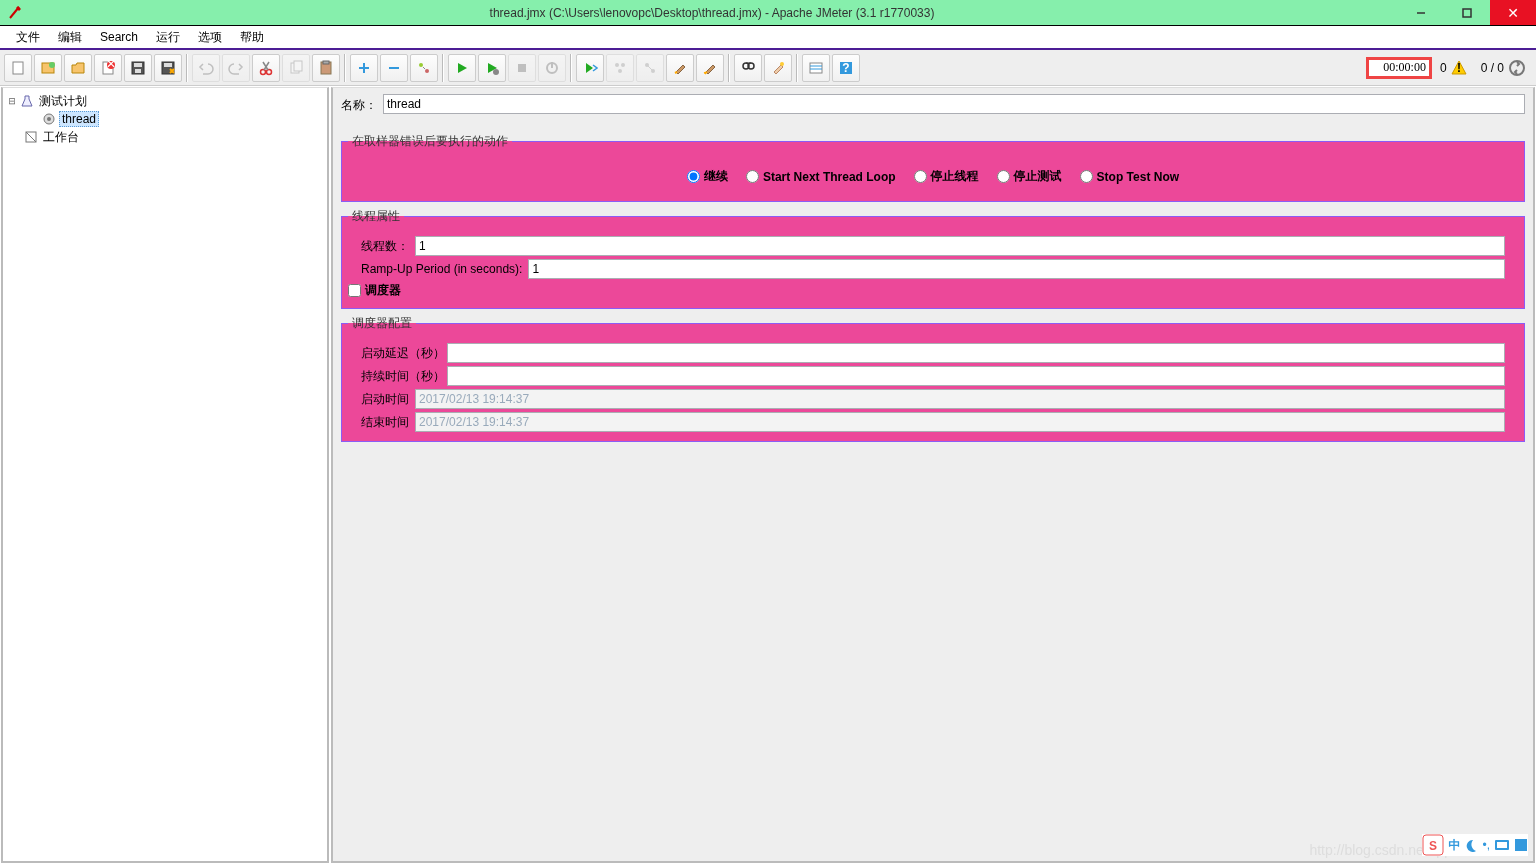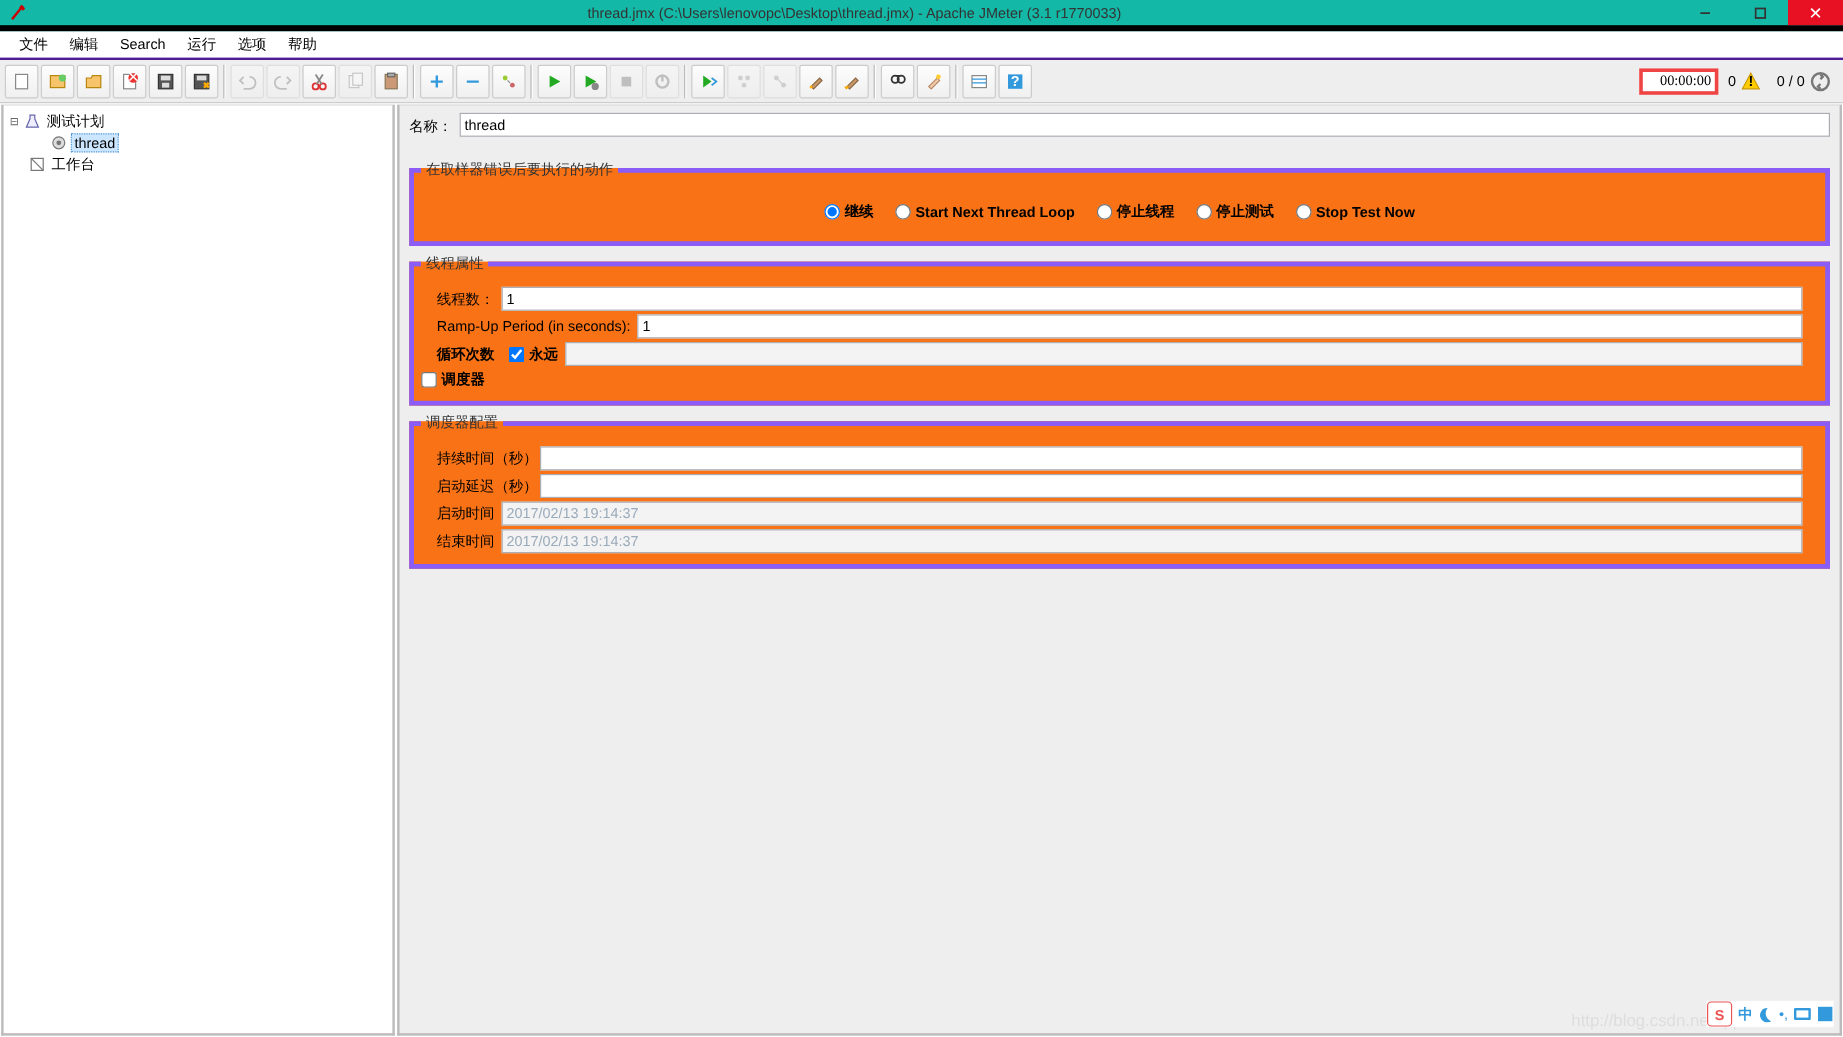--- a/index.html
+++ b/index.html
@@ -1,17 +1,17 @@
 <!DOCTYPE html>
 <html><head>
 <meta charset="utf-8">
 <style>
 *{box-sizing:border-box;margin:0;padding:0;font-family:"Microsoft YaHei","SimSun",Arial,sans-serif;font-size:12px}
 body{background:#fff;width:1536px;height:864px;overflow:hidden;position:relative}
-.titlebar{height:26px;background:#14b8a6;border-bottom:5px solid #000000;display:flex;align-items:center;position:relative}
+.titlebar{height:26px;background:#86efac;border-bottom:1px solid #000000;display:flex;align-items:center;position:relative}
 .titlebar .app-icon{width:22px;height:22px;margin-left:4px;display:flex;align-items:center;justify-content:center}
 .titlebar .title{flex:1;text-align:center;color:#333}
 .titlebar .winbtns{display:flex;height:100%}
 .titlebar .winbtn{width:46px;height:100%;display:flex;align-items:center;justify-content:center;cursor:pointer}
 .titlebar .winbtn.close{background:#e81123;color:#fff;font-size:14px}
 .menubar{height:24px;display:flex;align-items:center;padding:0 8px;gap:2px;border-bottom:2px solid #4c1d95}
 .menubar .menuitem{padding:3px 8px;cursor:default}
 .toolbar{height:36px;background:#eee;border-bottom:1px solid #ccc;display:flex;align-items:center;padding:2px 4px;gap:2px}
 .tbtn{width:28px;height:28px;border:1px solid #ccc;background:linear-gradient(#fdfdfd,#f0f0f0);border-radius:2px;display:flex;align-items:center;justify-content:center;cursor:pointer}
 .tbtn.disabled{opacity:0.45}
@@ -27,21 +27,21 @@
 .tree-indent{display:inline-block}
 .tree-toggle{width:10px;height:10px;font-size:9px;color:#666;display:inline-flex;align-items:center;justify-content:center}
 .tree-icon{width:16px;height:16px;display:inline-flex;align-items:center;justify-content:center;font-size:11px}
 .tree-label{padding:0 2px}
 .tree-label.sel{background:#cde6ff;border:1px dotted #5a9bd5}
 .content-panel{flex:1;border:2px solid #bbb;border-top:1px solid #ddd;background:#eee;margin:1px;padding:6px 8px;overflow:hidden}
 .panel-title{font-weight:bold;font-size:14px;color:#222;padding:6px 2px 10px}
 .form-row{display:flex;align-items:flex-end;margin-bottom:19px}
 .form-row .lbl{width:42px;text-align:left;padding-right:2px}
 .form-row input.text{flex:1;height:20px;border:1px solid #abadb3;background:#fff;padding:0 3px}
-fieldset{border:4px solid #8b5cf6;margin-top:6px;padding:8px 6px 6px;background:#f97316}
+fieldset{border:1px solid #8b5cf6;margin-top:6px;padding:8px 6px 6px;background:#ec4899}
 fieldset legend{padding:0 4px;color:#333}
 .radio-row{display:flex;align-items:center;justify-content:center;gap:18px;padding:10px 0}
 .radio-row label{display:flex;align-items:center;gap:4px;font-weight:bold;cursor:pointer}
 .radio-row input{margin:0}
 .prop-row{display:flex;align-items:center;margin:3px 13px}
 .prop-row .plbl{white-space:nowrap;padding-right:6px}
 .prop-row input.text{flex:1;height:20px;border:1px solid #abadb3;background:#fff;padding:0 3px}
 .prop-row input.text.dis{background:#f3f3f3;color:#9ab}
 .chk-row{display:flex;align-items:center;gap:4px;margin:3px 0}
 .chk-row input{margin:0}
@@ -341,42 +341,34 @@
     <fieldset>
       <legend>线程属性</legend>
       <div class="prop-row">
         <span class="plbl">线程数：</span>
         <input class="text" type="text" value="1" style="">
       </div>
       <div class="prop-row">
         <span class="plbl">Ramp-Up Period (in seconds):</span>
         <input class="text" type="text" value="1" style="">
       </div>
-      <div class="prop-row">
-        <span class="plbl" style="font-weight:bold">循环次数</span>
-        <label class="chk-row" style="margin:0 6px">
-            <input type="checkbox" checked="" style="">
-            <span style="font-weight:bold">永远</span>
-          </label>
-        <input class="text" type="text" disabled="" style="background: rgb(243, 243, 243);" value="">
-      </div>
       <div class="chk-row">
         <input type="checkbox" style="">
           <span style="font-weight:bold">调度器</span>
       </div>
     </fieldset>
 
     <fieldset>
       <legend>调度器配置</legend>
       <div class="prop-row">
+        <span class="plbl" style="width:86px">启动延迟（秒）</span>
+        <input class="text" type="text" value="" style="">
+      </div>
+      <div class="prop-row">
         <span class="plbl" style="width:86px">持续时间（秒）</span>
-        <input class="text" type="text" value="" style="">
-      </div>
-      <div class="prop-row">
-        <span class="plbl" style="width:86px">启动延迟（秒）</span>
         <input class="text" type="text" value="" style="">
       </div>
       <div class="prop-row">
         <span class="plbl" style="width:54px">启动时间</span>
         <input class="text dis" type="text" disabled="" value="2017/02/13 19:14:37" style="">
       </div>
       <div class="prop-row">
         <span class="plbl" style="width:54px">结束时间</span>
         <input class="text dis" type="text" disabled="" value="2017/02/13 19:14:37" style="">
       </div>

